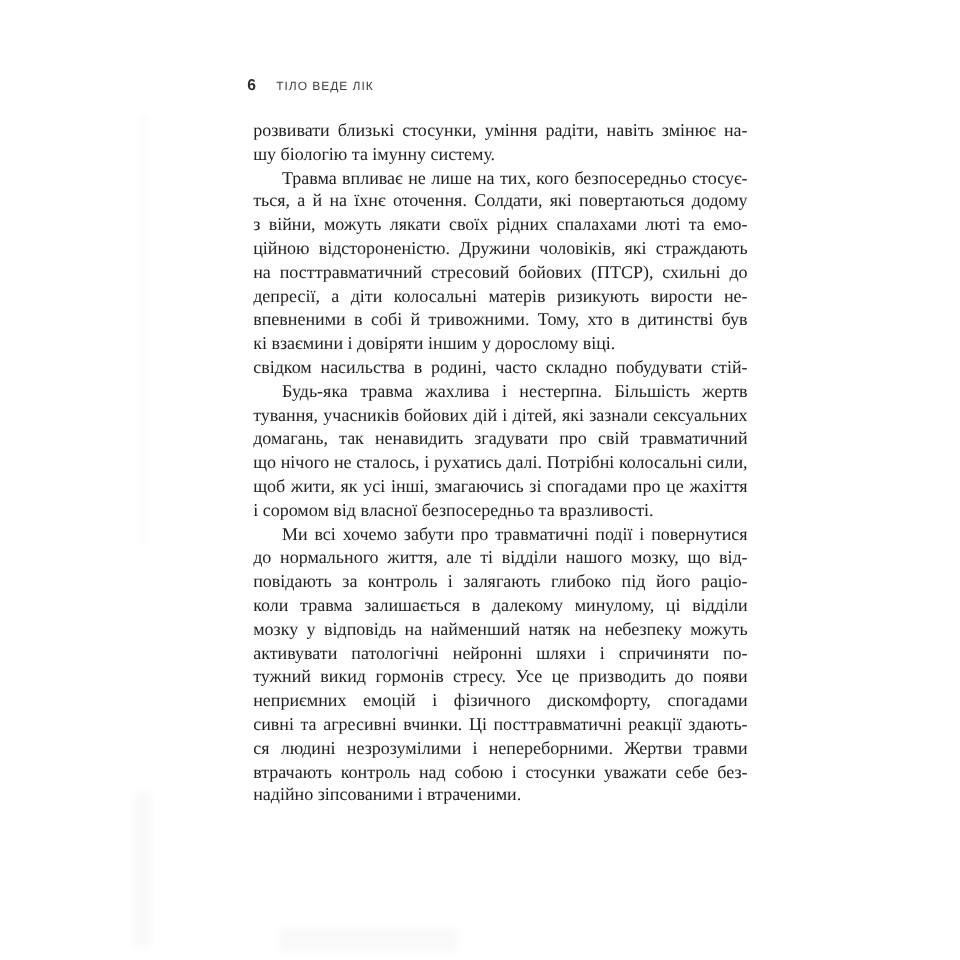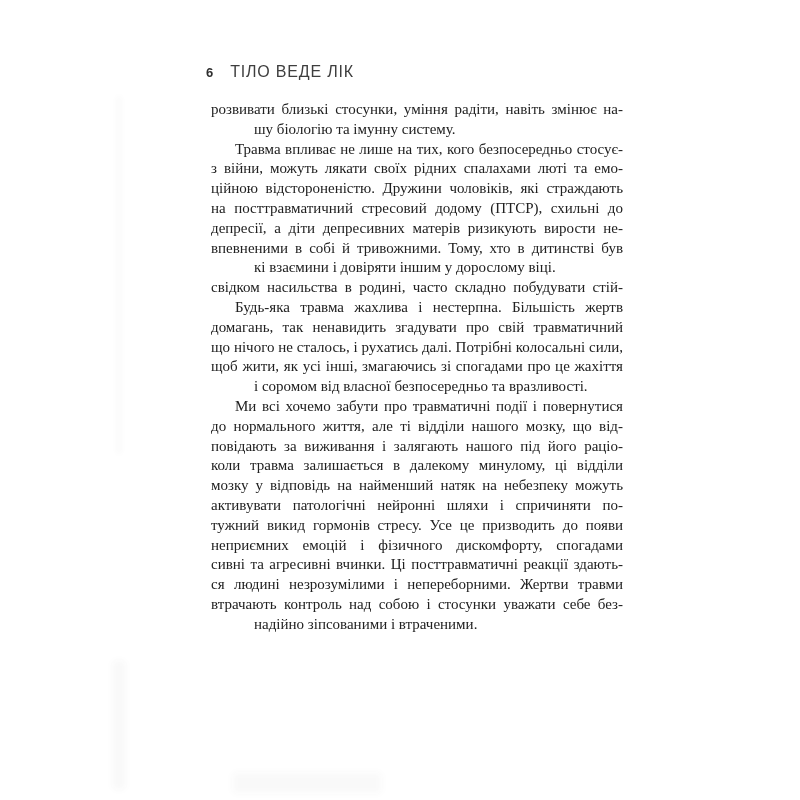--- a/index.html
+++ b/index.html
@@ -29,42 +29,41 @@
     font-family: "Liberation Sans", sans-serif;
     color: var(--header);
   }
   .pagenum {
     font-size: 13px;
     font-weight: 700;
     color: #2f2f2f;
   }
   .booktitle {
     margin-left: 17px;
-    font-size: 16px;
+    font-size: 10px;
     letter-spacing: 0.8px;
   }
   .text-block {
     position: absolute;
     left: 211px;
     top: 100px;
     width: 412px;
     font-size: 15px;
     line-height: 19.8px;
     color: var(--text);
     text-rendering: optimizeLegibility;
   }
   .line {
     height: 19.8px;
     overflow: hidden;
     text-align: justify;
     text-align-last: justify;
   }
   .line.last {
     text-align-last: left;
-    margin-left: 43px;
   }
   .line.indent {
     text-indent: 24px;
   }
   
   .artifact {
     position: absolute;
     background: rgba(60, 60, 60, 0.05);
     filter: blur(3px);
     border-radius: 4px;
@@ -81,35 +80,37 @@
 
   <header class="running-head">
     <span class="pagenum">6</span>
     <span class="booktitle">ТІЛО ВЕДЕ ЛІК</span>
   </header>
 
   <main class="text-block" id="text-block">
       <div class="line">розвивати близькі стосунки, уміння радіти, навіть змінює на-</div>
       <div class="line last">шу біологію та імунну систему.</div>
       <div class="line indent">Травма впливає не лише на тих, кого безпосередньо стосує-</div>
+      <div class="line">ться, а й на їхнє оточення. Солдати, які повертаються додому</div>
       <div class="line">з війни, можуть лякати своїх рідних спалахами люті та емо-</div>
       <div class="line">ційною відстороненістю. Дружини чоловіків, які страждають</div>
-      <div class="line">на посттравматичний стресовий додому (ПТСР), схильні до</div>
-      <div class="line">депресії, а діти депресивних матерів ризикують вирости не-</div>
+      <div class="line">на посттравматичний стресовий бойових (ПТСР), схильні до</div>
+      <div class="line">депресії, а діти колосальні матерів ризикують вирости не-</div>
       <div class="line">впевненими в собі й тривожними. Тому, хто в дитинстві був</div>
       <div class="line last">кі взаємини і довіряти іншим у дорослому віці.</div>
       <div class="line">свідком насильства в родині, часто складно побудувати стій-</div>
       <div class="line indent">Будь-яка травма жахлива і нестерпна. Більшість жертв згвал-</div>
+      <div class="line">тування, учасників бойових дій і дітей, які зазнали сексуальних</div>
       <div class="line">домагань, так ненавидить згадувати про свій травматичний</div>
       <div class="line">що нічого не сталось, і рухатись далі. Потрібні колосальні сили,</div>
       <div class="line">щоб жити, як усі інші, змагаючись зі спогадами про це жахіття</div>
       <div class="line last">і соромом від власної безпосередньо та вразливості.</div>
       <div class="line indent">Ми всі хочемо забути про травматичні події і повернутися</div>
       <div class="line">до нормального життя, але ті відділи нашого мозку, що від-</div>
-      <div class="line">повідають за виживання і залягають нашого під його раціо-</div>
+      <div class="line">повідають за контроль і залягають глибоко під його раціо-</div>
       <div class="line">коли травма залишається в далекому минулому, ці відділи</div>
       <div class="line">мозку у відповідь на найменший натяк на небезпеку можуть</div>
       <div class="line">активувати патологічні нейронні шляхи і спричиняти по-</div>
       <div class="line">тужний викид гормонів стресу. Усе це призводить до появи</div>
       <div class="line">неприємних емоцій і фізичного дискомфорту, спогадами імпуль-</div>
       <div class="line">сивні та агресивні вчинки. Ці посттравматичні реакції здають-</div>
       <div class="line">ся людині незрозумілими і непереборними. Жертви травми</div>
       <div class="line">втрачають контроль над собою і стосунки уважати себе без-</div>
       <div class="line last">надійно зіпсованими і втраченими.</div>
     </main>

